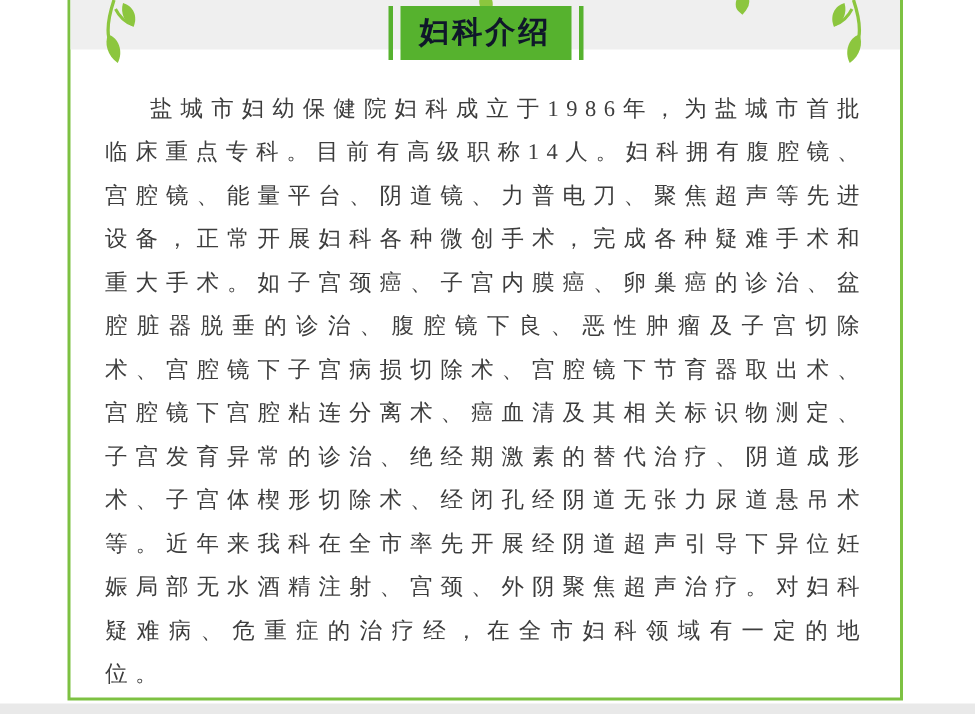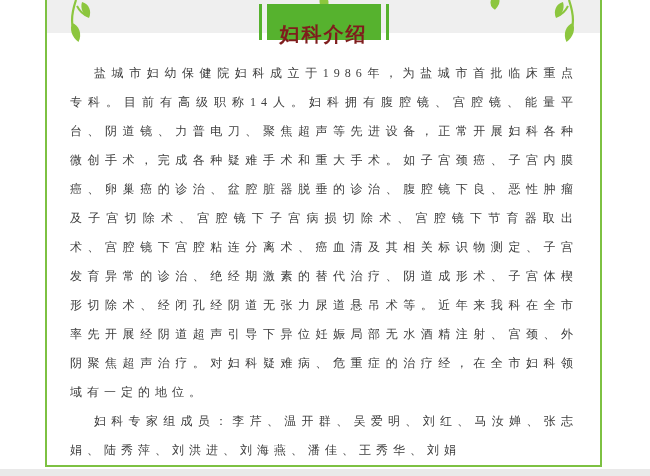--- a/index.html
+++ b/index.html
@@ -59,35 +59,35 @@
   }
   .title-bar {
     width: 3px;
     height: 36px;
     background: #56b22e;
   }
   .bar-left  { margin-right: 5px; }
   .bar-right { margin-left: 5px; }
   .title-box {
     background: #56b22e;
-    color: #7f1d1d;
+    color: #0f172a;
     font-size: 20px;
     font-weight: bold;
     line-height: 36px;
-    padding: 12px 13px;
+    padding: 0 13px;
     letter-spacing: 2px;
     font-family: "Liberation Sans", "DejaVu Sans", sans-serif;
   }
   
   .body-text {
     padding: 26px 22px 0 23px;
     color: #3d3d3d;
   }
   .body-text p {
-    font-size: 12px;
+    font-size: 15px;
     line-height: 29px;
     letter-spacing: 5px;
     text-align: justify;
     text-indent: 2em;
   }
   .bottom-strip {
     position: absolute;
     left: 0;
     bottom: 0;
     width: 650px;

